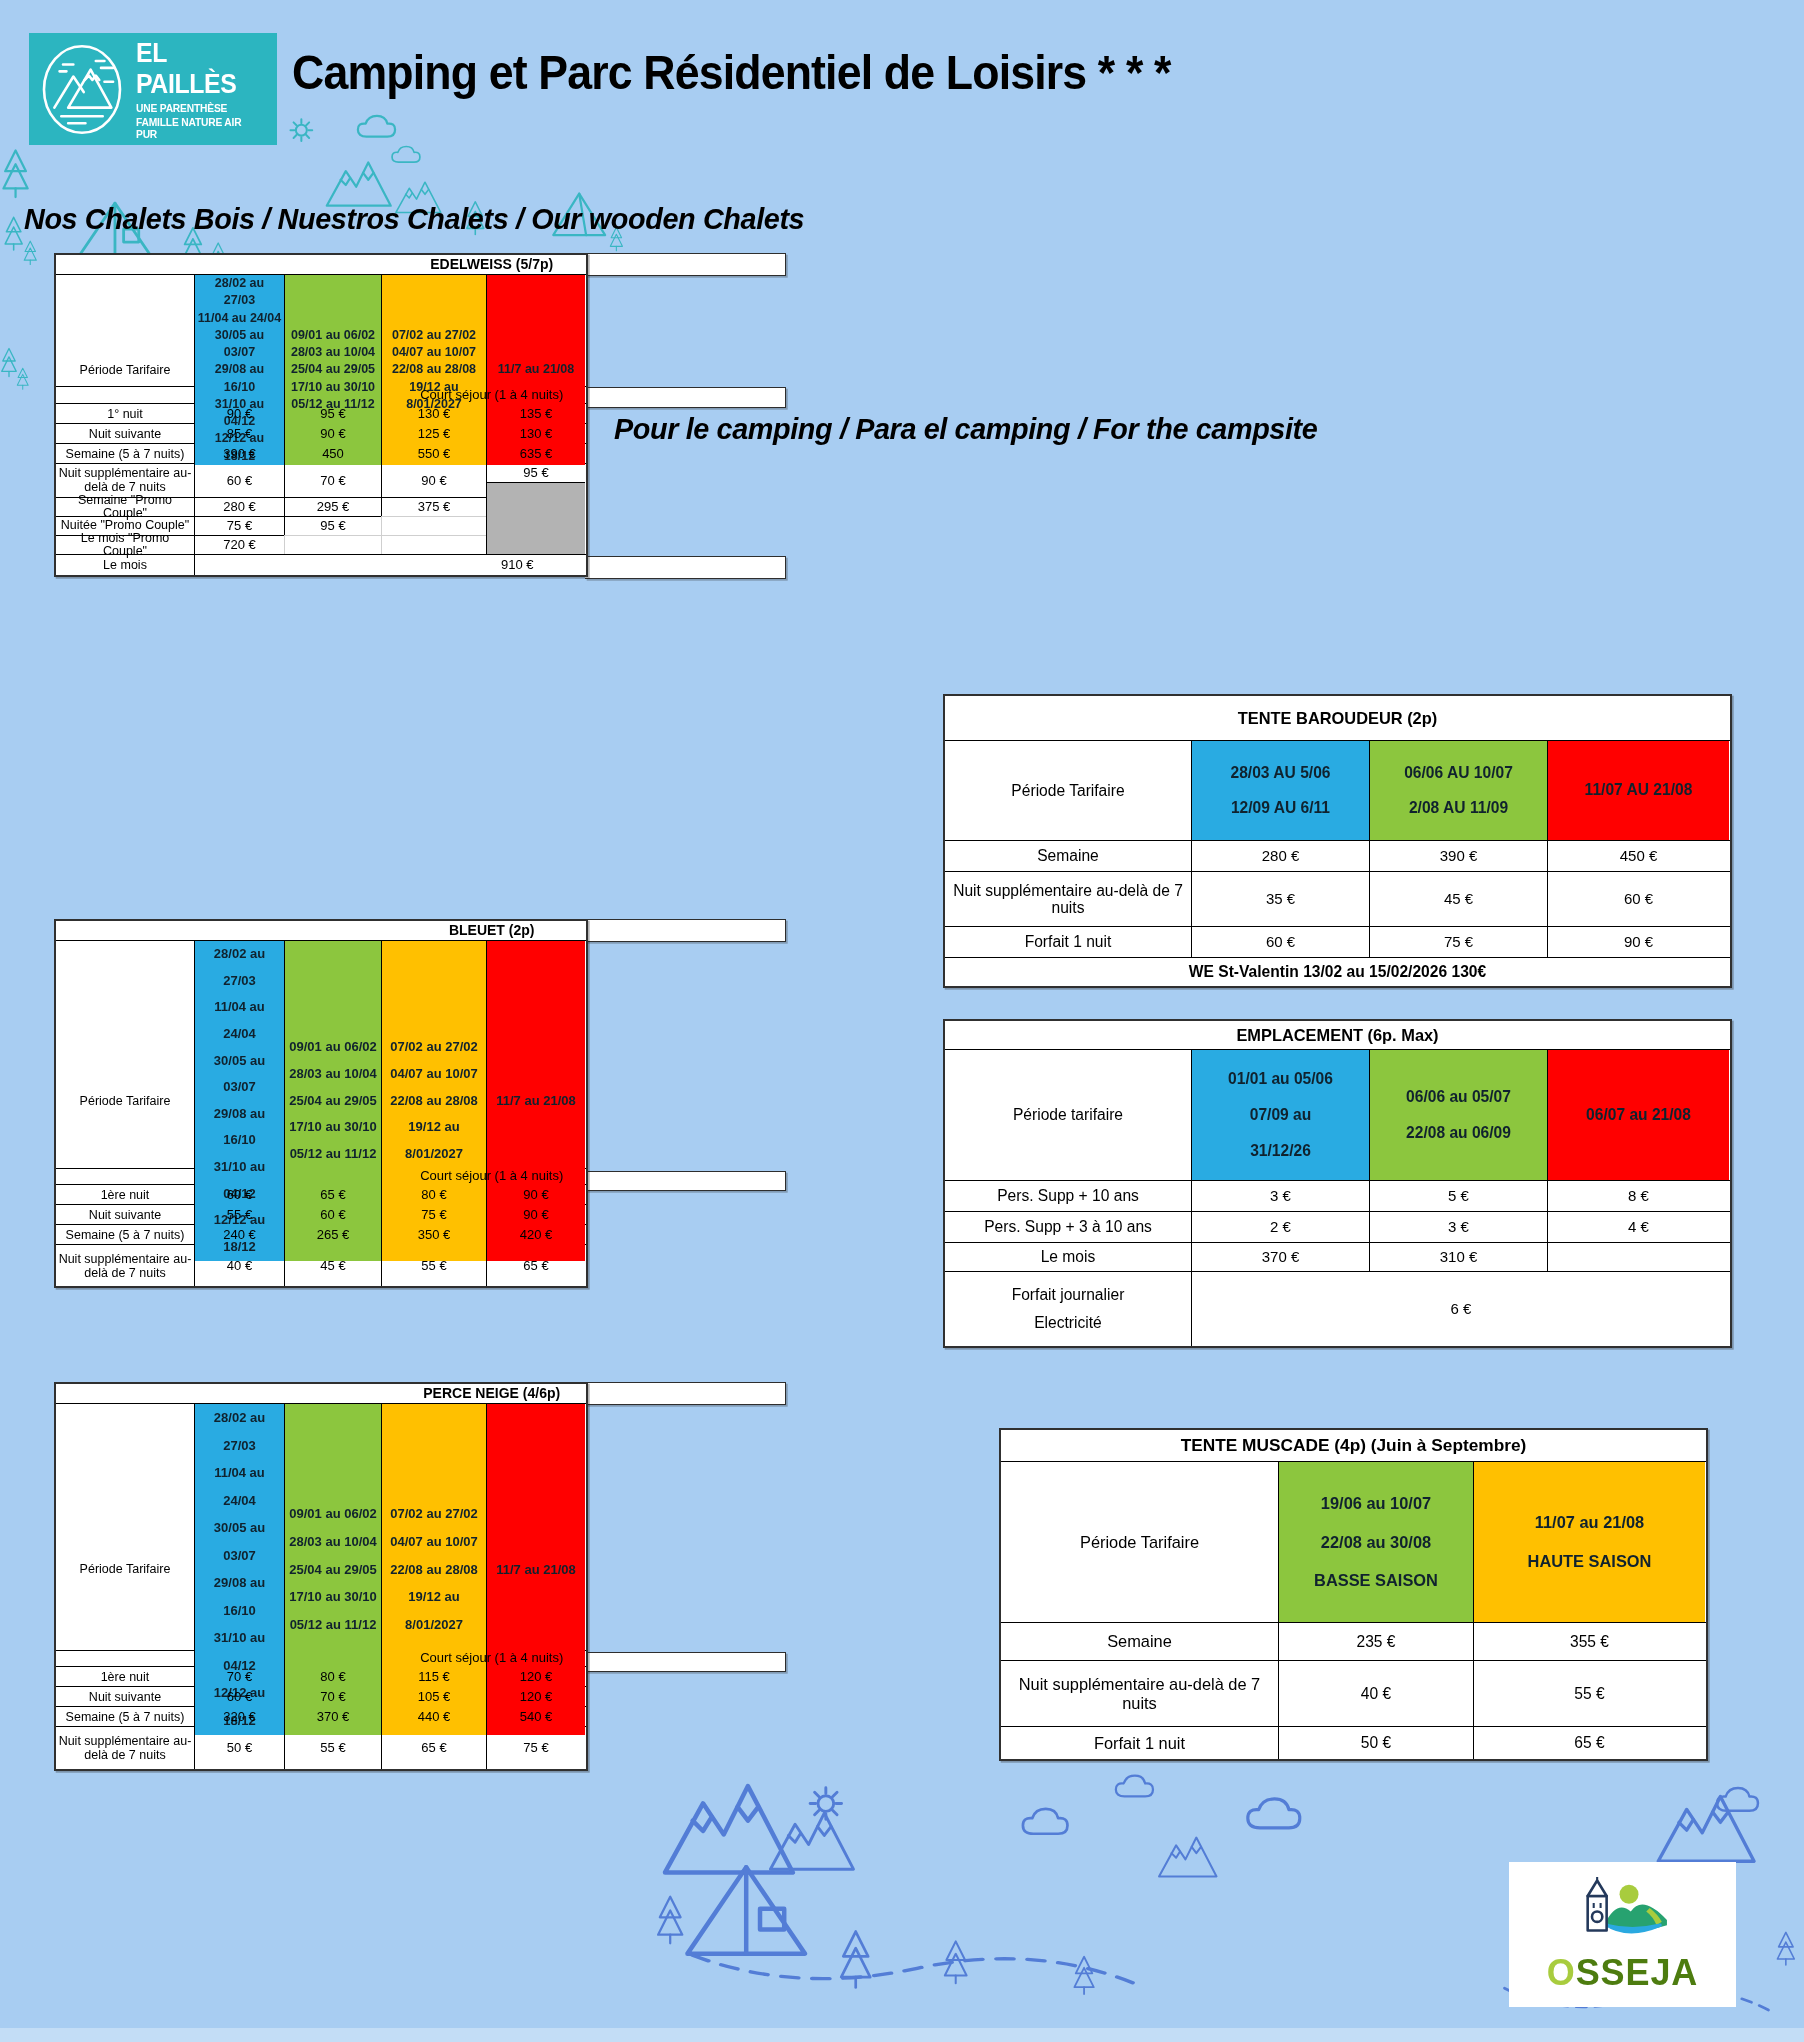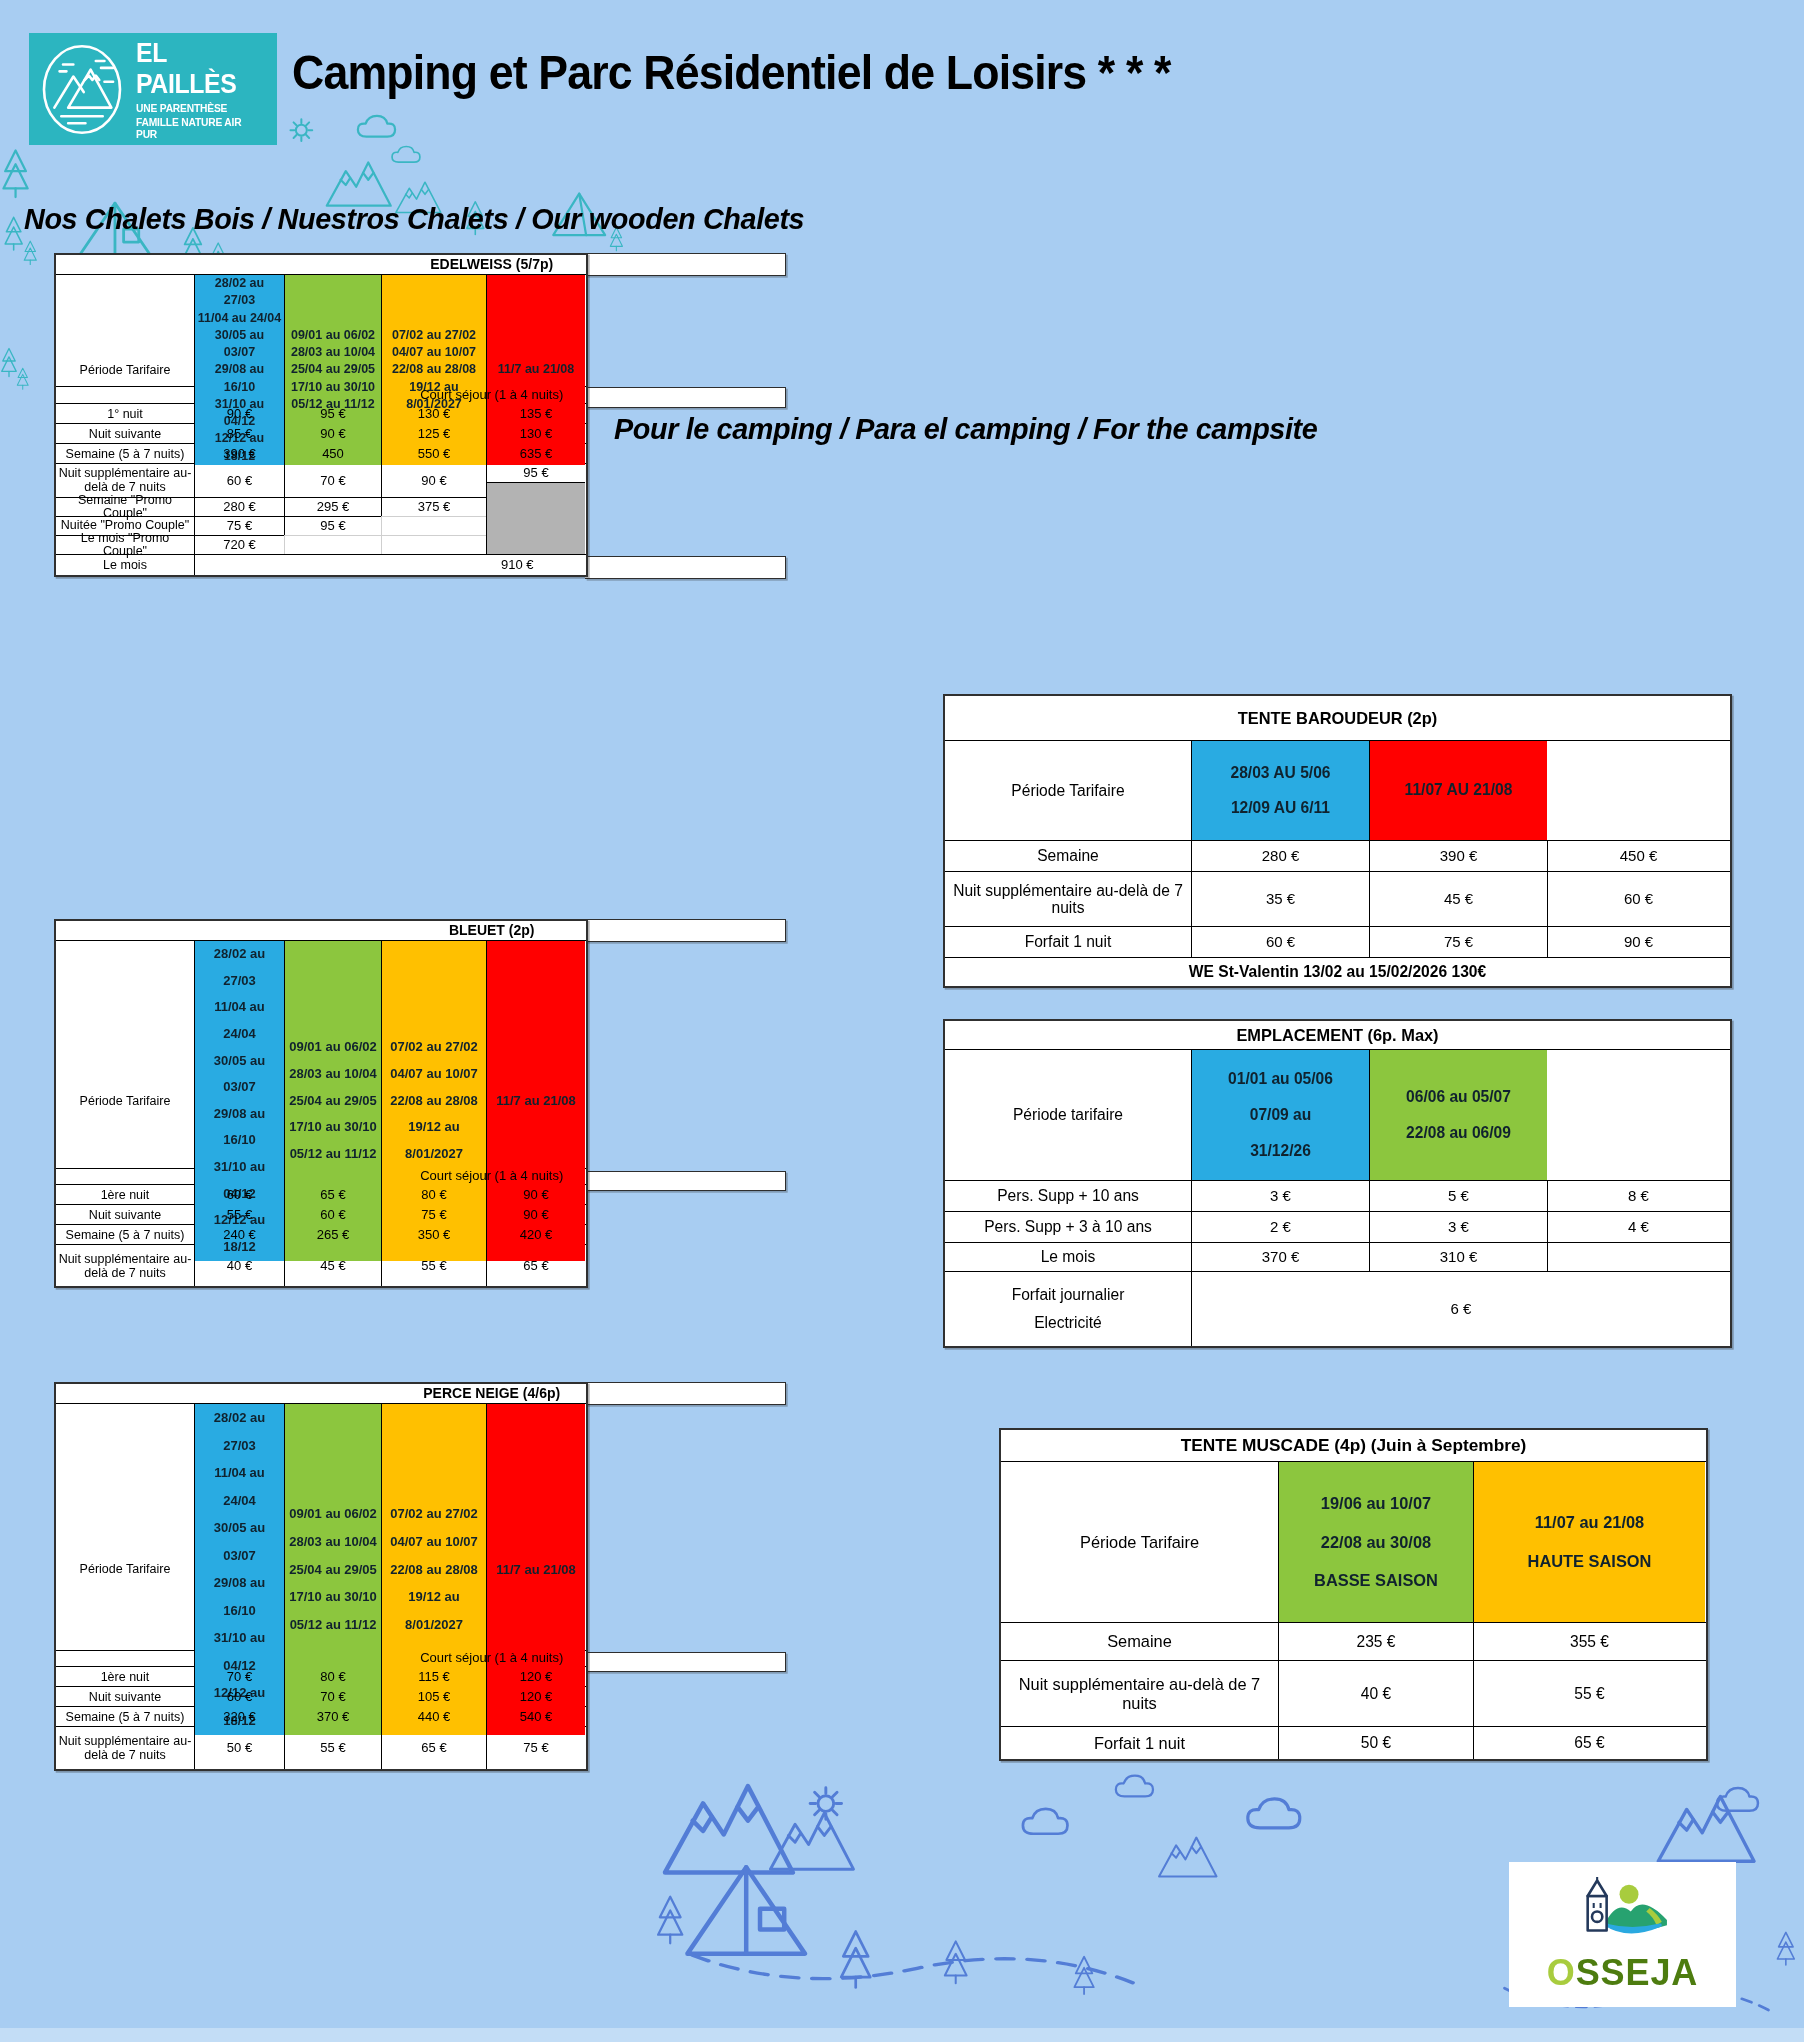--- a/index.html
+++ b/index.html
@@ -395,20 +395,22 @@
 
   
   <div class="tbl t-camp t-bar" style="left:943px;top:694px;width:789px">
     <div class="row first span1" style="height:44px">
       <div class="cell nb ttl">TENTE BAROUDEUR (2p)</div>
     </div>
     <div class="row" style="height:100px">
       <div class="cell nb lbl">Période Tarifaire</div>
       <div class="cell season bg-blue">28/03 AU 5/06
 12/09 AU 6/11</div>
+      <div class="cell season bg-green">06/06 AU 10/07
+2/08 AU 11/09</div>
       <div class="cell season bg-red">11/07 AU 21/08</div>
     </div>
     <div class="row" style="height:31px">
       <div class="cell nb lbl">Semaine</div>
       <div class="cell val">280 €</div>
       <div class="cell val">390 €</div>
       <div class="cell val">450 €</div>
     </div>
     <div class="row" style="height:55px">
       <div class="cell nb lbl">Nuit supplémentaire au-delà de 7 nuits</div>
@@ -432,20 +434,21 @@
     <div class="row first span1" style="height:28px">
       <div class="cell nb ttl">EMPLACEMENT (6p. Max)</div>
     </div>
     <div class="row" style="height:131px">
       <div class="cell nb lbl">Période tarifaire</div>
       <div class="cell season bg-blue">01/01 au 05/06
 07/09 au
 31/12/26</div>
       <div class="cell season bg-green">06/06 au 05/07
 22/08 au 06/09</div>
+      <div class="cell season bg-red">06/07 au 21/08</div>
     </div>
     <div class="row" style="height:31px">
       <div class="cell nb lbl">Pers. Supp + 10 ans</div>
       <div class="cell val">3 €</div>
       <div class="cell val">5 €</div>
       <div class="cell val">8 €</div>
     </div>
     <div class="row" style="height:31px">
       <div class="cell nb lbl">Pers. Supp + 3 à 10 ans</div>
       <div class="cell val">2 €</div>

